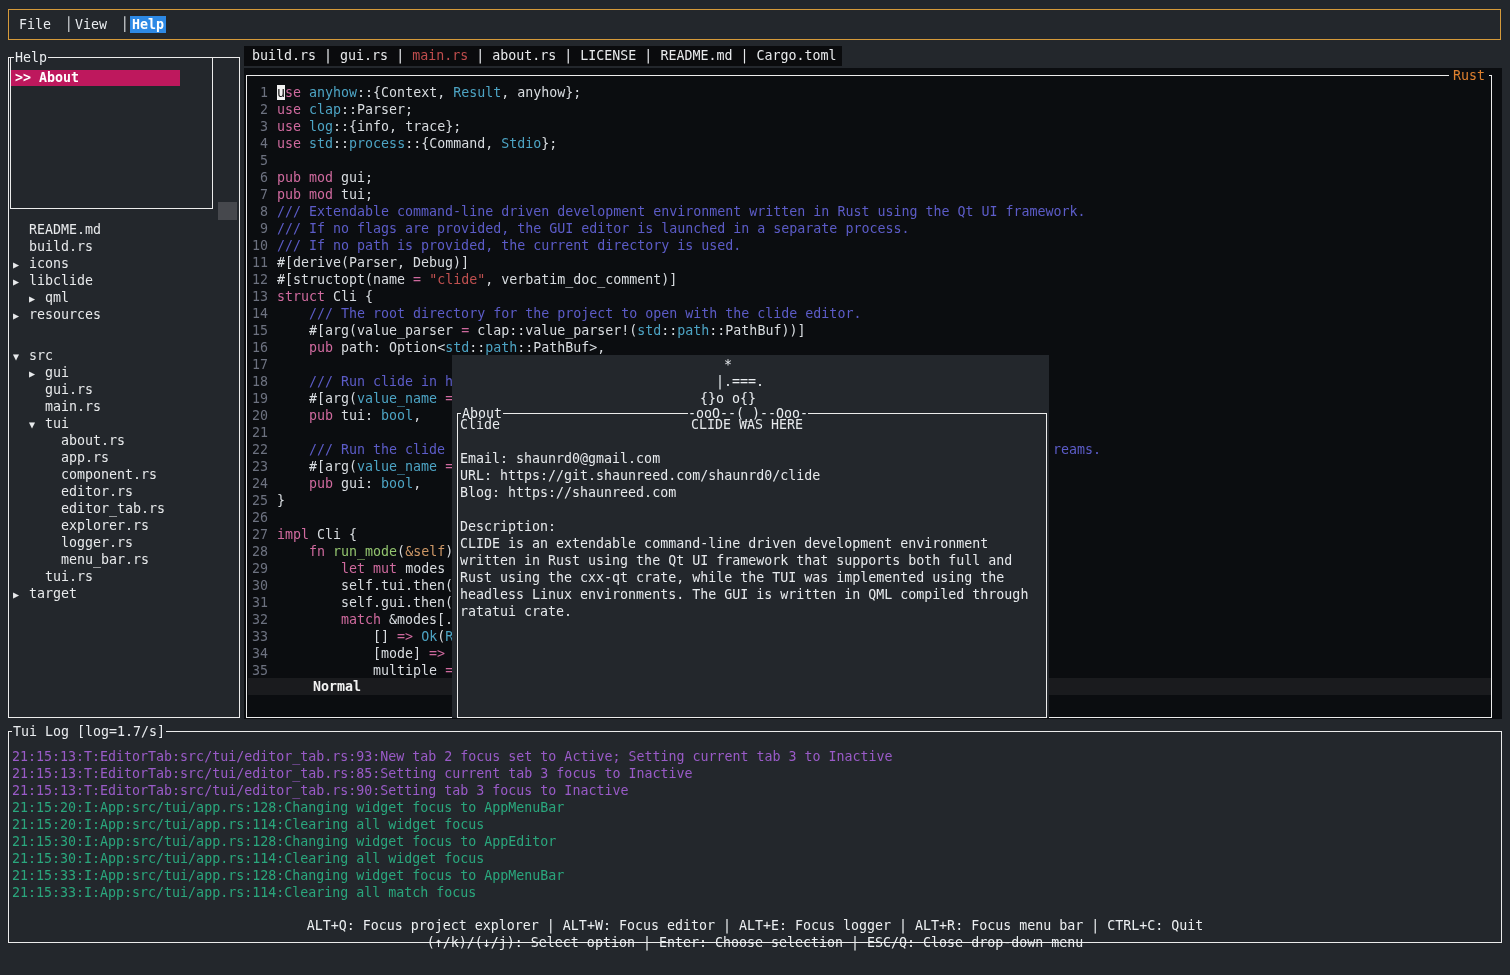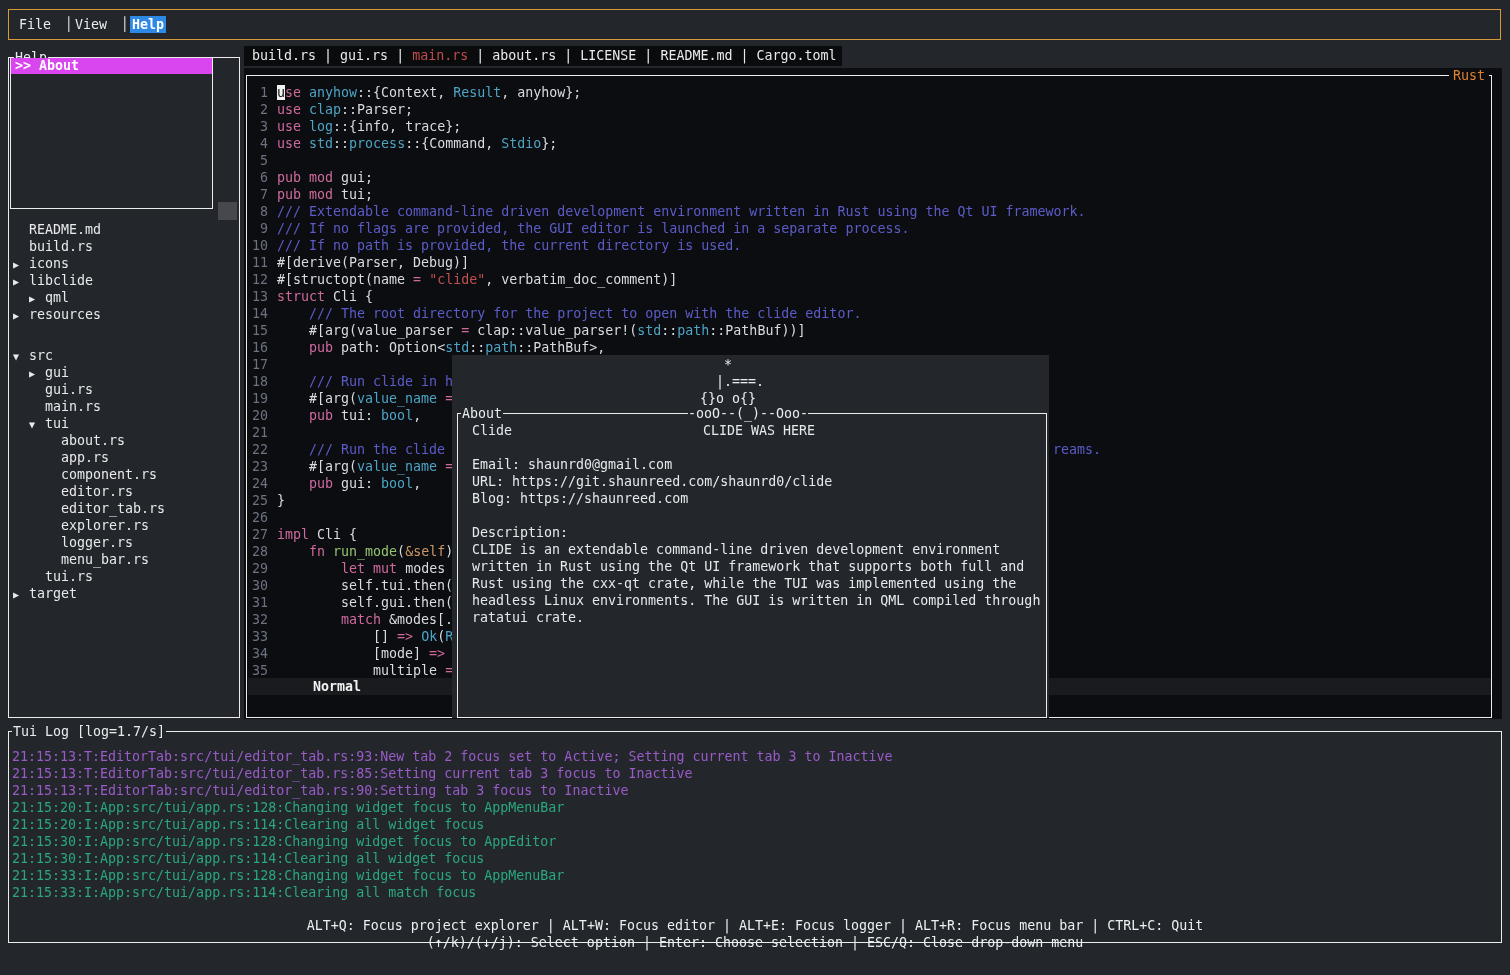--- a/index.html
+++ b/index.html
@@ -42,29 +42,29 @@
   
   #explorer { left:8px; top:57px; width:232px; height:661px; border:1px solid #ececec; }
   #tree { position:absolute; left:1px; top:163px; width:228px; }
   .tree-row { height:17px; line-height:17px; white-space:pre; color:#e8eaec; }
   .tree-arrow { display:inline-block; width:16px; font-size:10px; }
   #scroll-thumb { left:218px; top:202px; width:19px; height:18px; background:#46484d; z-index:3; }
 
   
   #help-menu { left:10px; top:57px; width:203px; height:152px; border:1px solid #ececec; background:#23272c; z-index:4; }
   #help-title { position:absolute; left:3px; top:-9px; background:#23272c; padding:0 1px; color:#e9ecef; height:17px; line-height:17px; }
-  #help-selected { position:absolute; left:0px; top:0; width:201px; height:16px; line-height:16px; background:#d946ef; color:#ffffff; font-weight:bold; padding-left:4px; white-space:pre; }
+  #help-selected { position:absolute; left:0px; top:12px; width:169px; height:16px; line-height:16px; background:#be185d; color:#ffffff; font-weight:bold; padding-left:4px; white-space:pre; }
 
   
   #about { left:452px; top:355px; width:597px; height:363px; background:#23272c; z-index:5; }
   .art-line { position:absolute; color:#e9edf0; white-space:pre; }
   #about-box { position:absolute; left:5px; top:58px; width:590px; height:305px; border:1px solid #ececec; }
   #about-title { position:absolute; left:3px; top:-9px; height:17px; line-height:17px; background:#23272c; padding:0 1px; color:#e9ecef; }
   #about-art-border { position:absolute; left:230px; top:-9px; height:17px; line-height:17px; background:#23272c; color:#e9edf0; white-space:pre; }
-  #about-rows { position:absolute; left:2px; top:8px; width:585px;margin-left:12px; }
+  #about-rows { position:absolute; left:2px; top:2px; width:585px; }
   .about-row { height:17px; line-height:17px; white-space:pre; color:#e6e9ec; position:relative; }
   #about-head-right { position:absolute; left:231px; top:0; }
 
   
   #logpanel { left:8px; top:731px; width:1494px; height:212px; border:1px solid #ececec; }
   #log-title { position:absolute; left:3px; top:-9px; height:17px; line-height:17px; background:#23272c; padding:0 1px; color:#e9ecef; }
   #log-lines { position:absolute; left:3px; top:16px; }
   .log-line { height:17px; line-height:17px; white-space:pre; }
   .log-trace { color:#9a5bc8; }
   .log-info { color:#2aa77d; }

